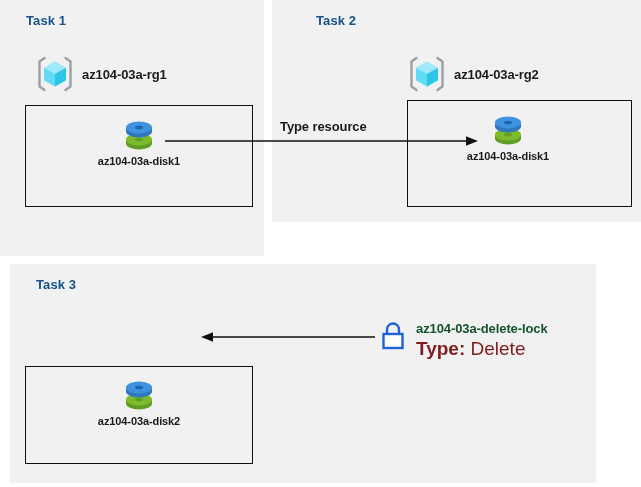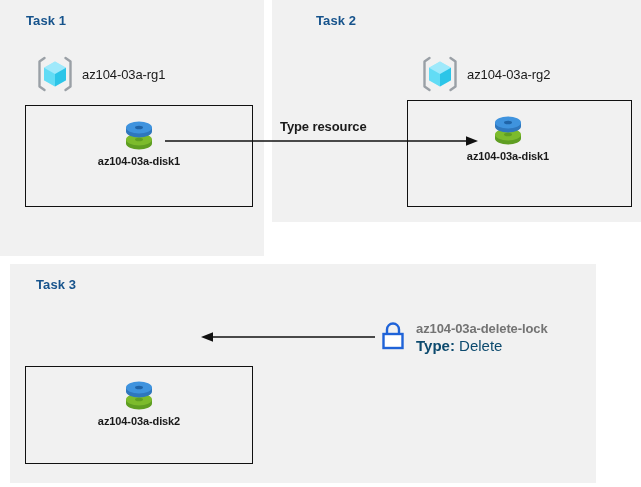--- a/index.html
+++ b/index.html
@@ -59,26 +59,26 @@
 
   
   .rg-header {
     position: absolute;
     display: flex;
     align-items: center;
     gap: 7px;
     white-space: nowrap;
   }
   #rg-header-1 { left: 35px;  top: 55px; }
-  #rg-header-2 { left: 148px; top: 55px; }
+  #rg-header-2 { left: 135px; top: 55px; }
   #rg-header-3 { left: 28px;  top: 56px; }
 
   .rg-label {
     font-size: 13px;
-    font-weight: normal;
+    font-weight: bold;
     color: #1a1a1a;
     letter-spacing: -0.1px;
   }
 
   .icon-rg { width: 40px; height: 38px; display: block; flex: 0 0 auto; }
 
   
   .disk-node {
     position: absolute;
     display: flex;
@@ -126,24 +126,24 @@
     display: flex;
     align-items: flex-start;
     gap: 8px;
     white-space: nowrap;
   }
   .icon-lock { width: 30px; height: 32px; display: block; flex: 0 0 auto; }
   .lock-text { display: flex; flex-direction: column; line-height: 1.25; padding-top: 1px; }
   .lock-name {
     font-size: 13px;
     font-weight: bold;
-    color: #737373;
-    letter-spacing: -0.1px;
-  }
-  .lock-type { font-size: 15px; color: #0c4a6e; }
+    color: #14532d;
+    letter-spacing: -0.1px;
+  }
+  .lock-type { font-size: 19px; color: #7f1d1d; }
   .lock-type b { font-weight: bold; }
 </style>
 </head>
 <body>
 
 <div class="canvas">
 
   <div class="task-panel" id="panel-task1">
 
     <div class="task-title" id="title-task1">Task 1</div>

